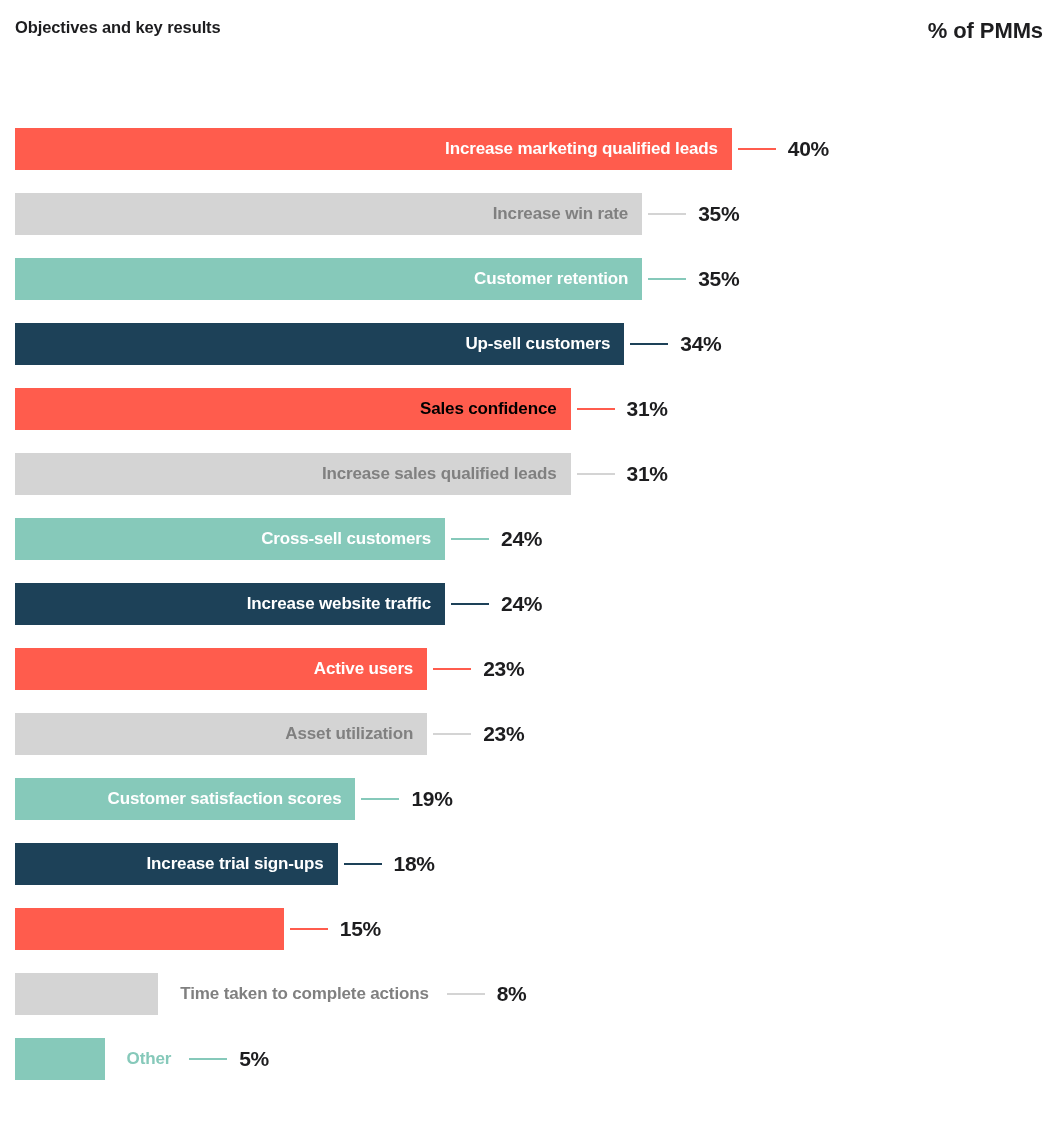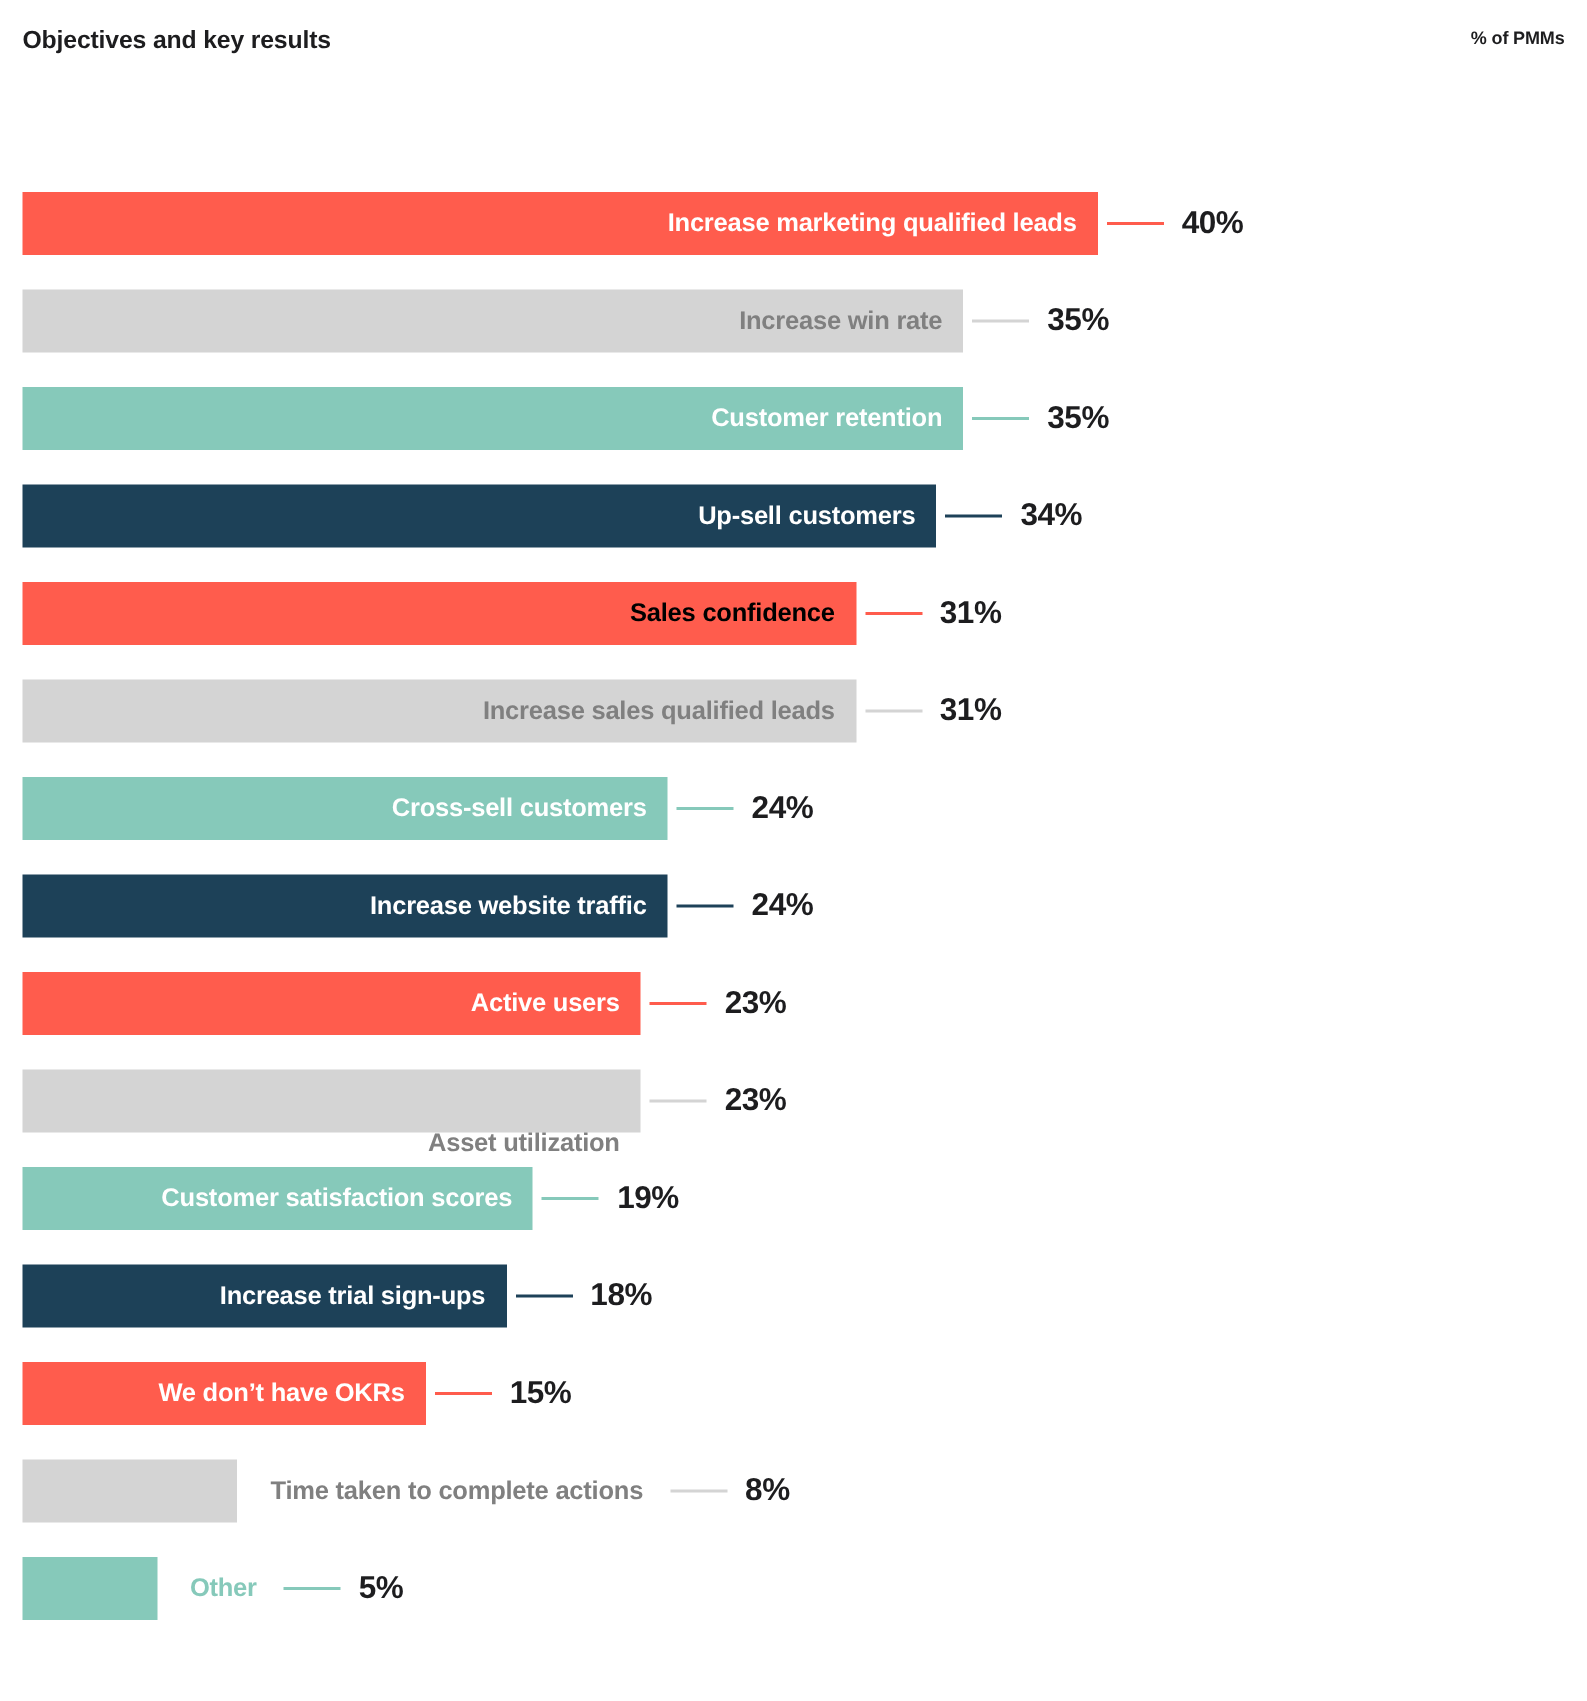--- a/index.html
+++ b/index.html
@@ -36,21 +36,21 @@
     font-size: 16.5px;
     font-weight: bold;
     color: #1d1d1f;
     letter-spacing: -0.1px;
     white-space: nowrap;
   }
   .header-right {
     position: absolute;
     right: 15px;
     top: 0;
-    font-size: 12px;
+    font-size: 22px;
     font-weight: bold;
     color: #1d1d1f;
     letter-spacing: -0.1px;
     white-space: nowrap;
     text-align: right;
   }
 
   
   #plot {
     position: absolute;
@@ -181,39 +181,38 @@
         <div class="value-label" style="left: 501.08px; color: rgb(29, 29, 31);">24%</div>
       </div>
       <div class="bar-row" style="top: 648px;">
         <div class="bar" style="width: 412.16px; background: rgb(255, 92, 77);"></div>
         <div class="bar-label-inside" style="left: 15px; width: 412.16px; color: rgb(255, 255, 255);">Active users</div>
         <div class="leader-line" style="left: 433.16px; width: 38px; background: rgb(255, 92, 77);"></div>
         <div class="value-label" style="left: 483.16px; color: rgb(29, 29, 31);">23%</div>
       </div>
       <div class="bar-row" style="top: 713px;">
         <div class="bar" style="width: 412.16px; background: rgb(212, 212, 212);"></div>
-        <div class="bar-label-inside" style="left: 15px; width: 412.16px; color: rgb(128, 128, 128); margin-top: 28px;">Asset utilization</div>
+        <div class="bar-label-inside" style="left: 15px; width: 412.16px; color: rgb(128, 128, 128);">Asset utilization</div>
         <div class="leader-line" style="left: 433.16px; width: 38px; background: rgb(212, 212, 212);"></div>
         <div class="value-label" style="left: 483.16px; color: rgb(29, 29, 31);">23%</div>
       </div>
       <div class="bar-row" style="top: 778px;">
         <div class="bar" style="width: 340.48px; background: rgb(134, 201, 186);"></div>
         <div class="bar-label-inside" style="left: 15px; width: 340.48px; color: rgb(255, 255, 255);">Customer satisfaction scores</div>
         <div class="leader-line" style="left: 361.48px; width: 38px; background: rgb(134, 201, 186);"></div>
         <div class="value-label" style="left: 411.48px; color: rgb(29, 29, 31);">19%</div>
       </div>
       <div class="bar-row" style="top: 843px;">
         <div class="bar" style="width: 322.56px; background: rgb(29, 65, 88);"></div>
         <div class="bar-label-inside" style="left: 15px; width: 322.56px; color: rgb(255, 255, 255);">Increase trial sign-ups</div>
         <div class="leader-line" style="left: 343.56px; width: 38px; background: rgb(29, 65, 88);"></div>
         <div class="value-label" style="left: 393.56px; color: rgb(29, 29, 31);">18%</div>
       </div>
       <div class="bar-row" style="top: 908px;">
         <div class="bar" style="width: 268.8px; background: rgb(255, 92, 77);"></div>
-        <div class="bar-label-inside" style="left: 15px; width: 268.8px; color: rgb(255, 255, 255);">We don’t have OKRs</div>
         <div class="leader-line" style="left: 289.8px; width: 38px; background: rgb(255, 92, 77);"></div>
         <div class="value-label" style="left: 339.8px; color: rgb(29, 29, 31);">15%</div>
       </div>
       <div class="bar-row" style="top: 973px;">
         <div class="bar" style="width: 143.36px; background: rgb(212, 212, 212);"></div>
         <div class="bar-label-outside" style="left: 180.36px; color: rgb(128, 128, 128);">Time taken to complete actions</div>
         <div class="leader-line" style="left: 446.735px; width: 38px; background: rgb(212, 212, 212);"></div>
         <div class="value-label" style="left: 496.735px; color: rgb(29, 29, 31);">8%</div>
       </div>
       <div class="bar-row" style="top: 1038px;">

